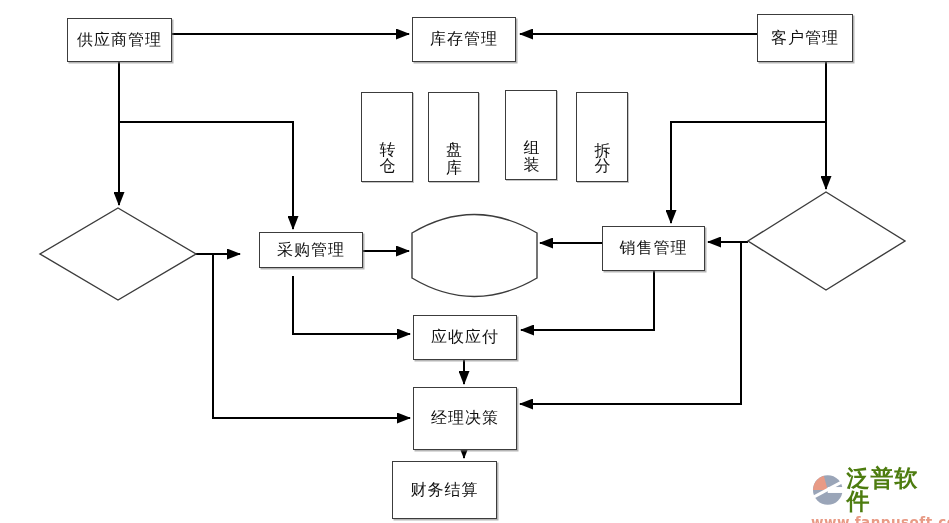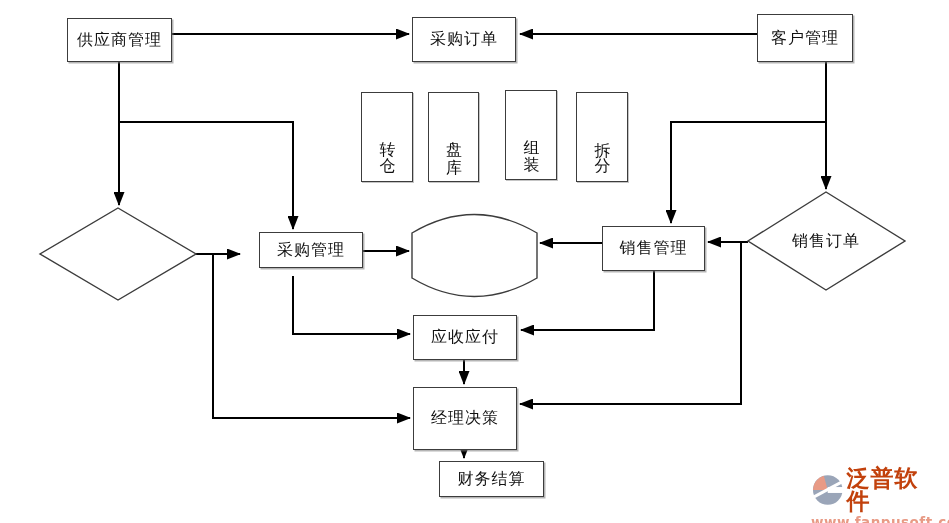--- a/index.html
+++ b/index.html
@@ -21,21 +21,21 @@
   .vbox{
     writing-mode:vertical-rl;text-orientation:upright;
     letter-spacing:16px;padding-top:16px;box-shadow:1px 1px 0 rgba(140,140,140,.5);
     border-width:1px;
   }
   .watermark{
     position:absolute;right:8px;bottom:4px;width:130px;height:52px;
     font-family:"DejaVu Sans","Liberation Sans",sans-serif;
   }
   .wm-row{display:flex;align-items:center;gap:2px;}
-  .wm-brand{color:#c2410c;font-size:23px;font-weight:bold;letter-spacing:1px;line-height:1;}
+  .wm-brand{color:#4d7c0f;font-size:23px;font-weight:bold;letter-spacing:1px;line-height:1;}
   .wm-url{color:#e89a85;font-size:13.5px;font-weight:bold;letter-spacing:.5px;margin-top:1px;text-align:center;}
 </style>
 </head>
 <body>
 
 <div class="canvas">
 
   <svg class="layer" width="949" height="523" viewBox="0 0 949 523">
     <defs>
       <marker id="ah" markerUnits="userSpaceOnUse" markerWidth="14" markerHeight="11" refX="13" refY="5.5" orient="auto">
@@ -80,44 +80,43 @@
 
     <polygon points="118,208 196,254 118,300 40,254" fill="#fff" stroke="#3c3c3c" stroke-width="1.4"></polygon>
 
     <polygon points="826,192 905,241 826,290 748,241" fill="#fff" stroke="#3c3c3c" stroke-width="1.4"></polygon>
 
     <path d="M412,233 Q474,196 537,233 L537,278 Q474,315 412,278 Z" fill="#fff" stroke="#3c3c3c" stroke-width="1.4"></path>
   </svg>
 
   <div class="node" style="left:67px;top:18px;width:105px;height:44px">供应商管理</div>
 
-  <div class="node" style="left:412px;top:17px;width:104px;height:45px">采购订单</div>
+  <div class="node" style="left:412px;top:17px;width:104px;height:45px">库存管理</div>
 
   <div class="node" style="left:757px;top:14px;width:96px;height:48px">客户管理</div>
 
   <div class="node vbox" style="left:361px;top:92px;width:52px;height:90px">转仓</div>
 
   <div class="node vbox" style="left:428px;top:92px;width:51px;height:90px">盘库</div>
 
   <div class="node vbox" style="left:505px;top:90px;width:52px;height:90px">组装</div>
 
   <div class="node vbox" style="left:576px;top:92px;width:52px;height:90px">拆分</div>
 
   <div class="node" style="left:259px;top:232px;width:104px;height:36px">采购管理</div>
 
   <div class="node" style="left:413px;top:315px;width:104px;height:45px">应收应付</div>
 
   <div class="node" style="left:602px;top:226px;width:103px;height:45px">销售管理</div>
 
   <div class="node" style="left:413px;top:387px;width:104px;height:63px">经理决策</div>
 
-  <div class="node" style="left:439px;top:461px;width:105px;height:36px">财务结算</div>
+  <div class="node" style="left:392px;top:461px;width:105px;height:58px">财务结算</div>
 
 
-  <div class="label" style="left:766px;top:227px;width:120px;height:28px">销售订单</div>
 
 
   <div class="watermark">
     <div class="wm-row">
       <svg width="34" height="34" viewBox="0 0 34 34">
         <circle cx="17" cy="17" r="15" fill="#9aa5b8"></circle>
         <path d="M17,17 L2,17 A15,15 0 0 1 13,2.6 Z" fill="#e89a85"></path>
         <line x1="3" y1="24" x2="31" y2="9" stroke="#fff" stroke-width="3"></line>
         <rect x="17" y="14" width="17" height="6" fill="#fff"></rect>
       </svg>

